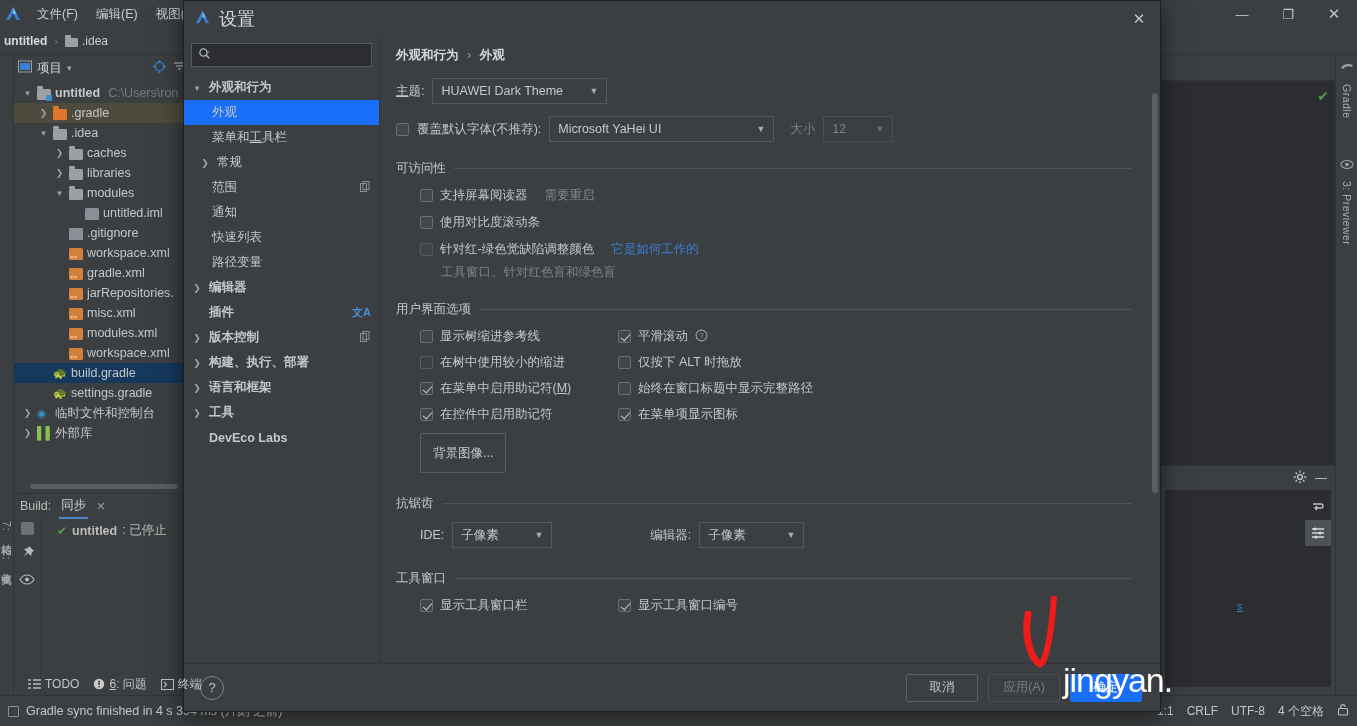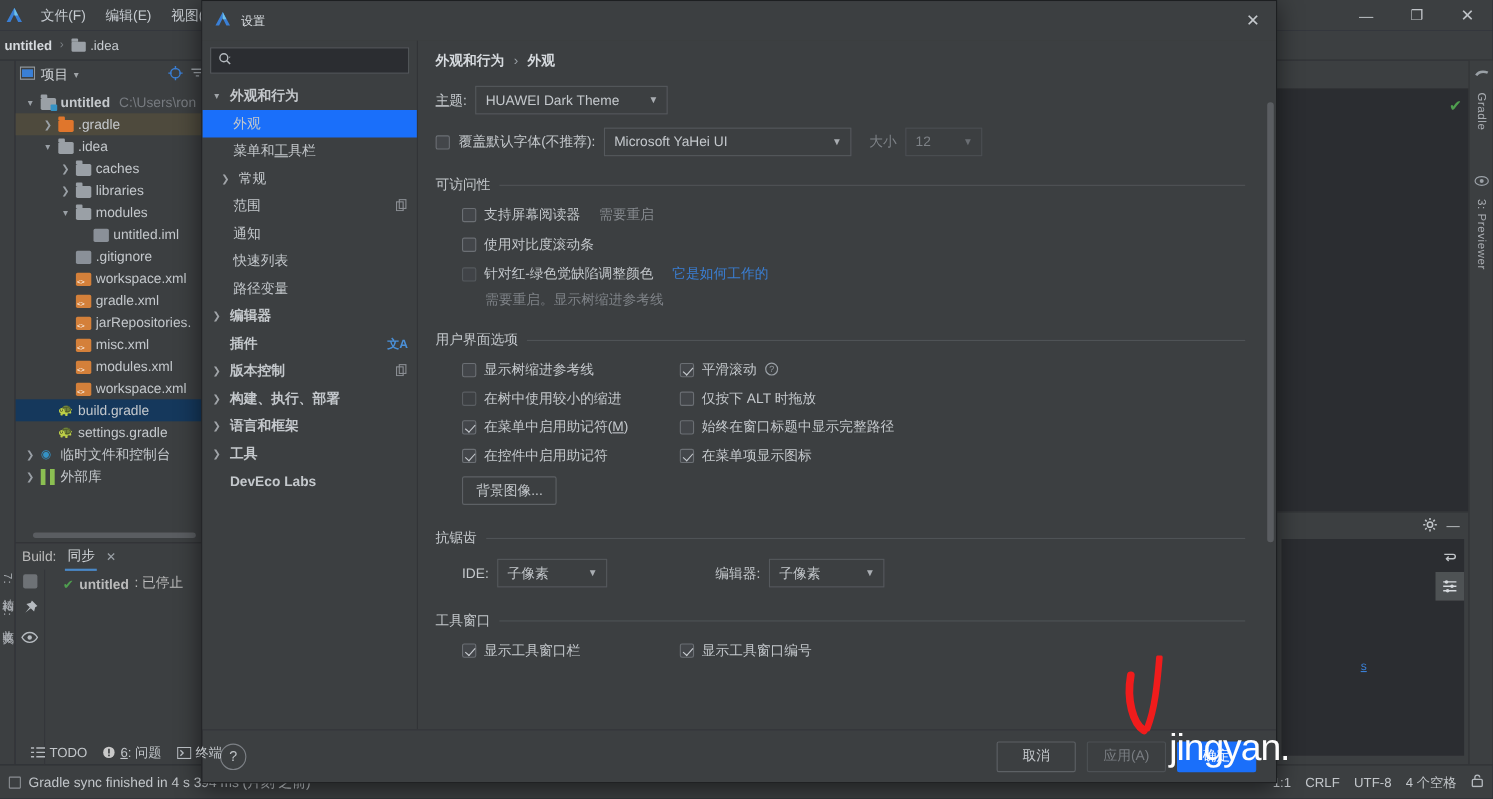--- a/index.html
+++ b/index.html
@@ -186,21 +186,21 @@
     position: absolute; left: 183px; top: 0; width: 978px; height: 712px;
     background: #3c3f41;
     border: 1px solid #1d1f21;
     box-shadow: 0 4px 22px rgba(0,0,0,.55);
     display:flex; flex-direction:column;
   }
   .dlg-title {
     height: 36px; display: flex; align-items: center; padding-left: 10px;
     gap: 8px; background:#3c3f41;
   }
-  .dlg-title .t { font-size: 11px; color: #d6dade; }
+  .dlg-title .t { font-size: 18px; color: #d6dade; }
   .dlg-close {
     position:absolute; right:4px; top:4px; width:34px;height:28px;
     display:flex;align-items:center;justify-content:center;color:#c5c9cd;font-size:15px;
   }
   .dlg-body { flex:1; display:flex; min-height:0; }
   .dlg-left {
     width: 196px; background:#3c3f41; display:flex; flex-direction:column;
     border-right:1px solid #323437;
   }
   .search-wrap { padding:6px 7px 8px 7px; }
@@ -263,21 +263,21 @@
   }
   .cb.disabled { border-color:#555a5e; background:#404347; }
   .cb.dotted { border-color:#5a5e62; background:#41444850; }
   .cbl { font-size:12.5px; color:#c4c8cc;}
   .cbl u { text-decoration: underline; }
   .cbl.dim { color:#868a8f;}
   .hintlink { color:#3a7fd5; font-size:12.5px;}
   .subnote { font-size:12.5px; color:#7e8287; padding-left:45px; margin-top:6px;}
   .btn-plain {
     background:#3c3f41;border:1px solid #5d6165;color:#c4c8cc;
-    height:26px;padding:0 12px;font-size:12.5px;font-family:inherit;border-radius:2px;
+    height:40px;padding:0 12px;font-size:12.5px;font-family:inherit;border-radius:2px;
   }
   .indent24 { padding-left:24px; }
 
   .dlg-foot {
     height: 48px; display:flex; align-items:center; justify-content:flex-end;
     gap:10px; padding-right:18px; position:relative;
     border-top:1px solid #34363a;
   }
   .help-q {
     position:absolute; left:16px; width:24px;height:24px;border-radius:50%;
@@ -796,21 +796,21 @@
             </div>
             <div class="cbrow" style="margin-bottom:10px">
               <span class="cb"></span>
               <span class="cbl">使用对比度滚动条</span>
             </div>
             <div class="cbrow">
               <span class="cb disabled"></span>
               <span class="cbl">针对红-绿色觉缺陷调整颜色</span>
               <span class="hintlink" style="margin-left:10px">它是如何工作的</span>
             </div>
-            <div class="subnote">需要重启。显示树缩进参考线</div>
+            <div class="subnote">工具窗口。针对红色盲和绿色盲</div>
           </div>
 
           <div class="group" style="margin-top:20px">
             <div class="group-title">
               <span>用户界面选项</span>
               <span class="line"></span>
             </div>
             <div class="grid2">
               <div class="cbrow">
                 <span class="cb"></span>

